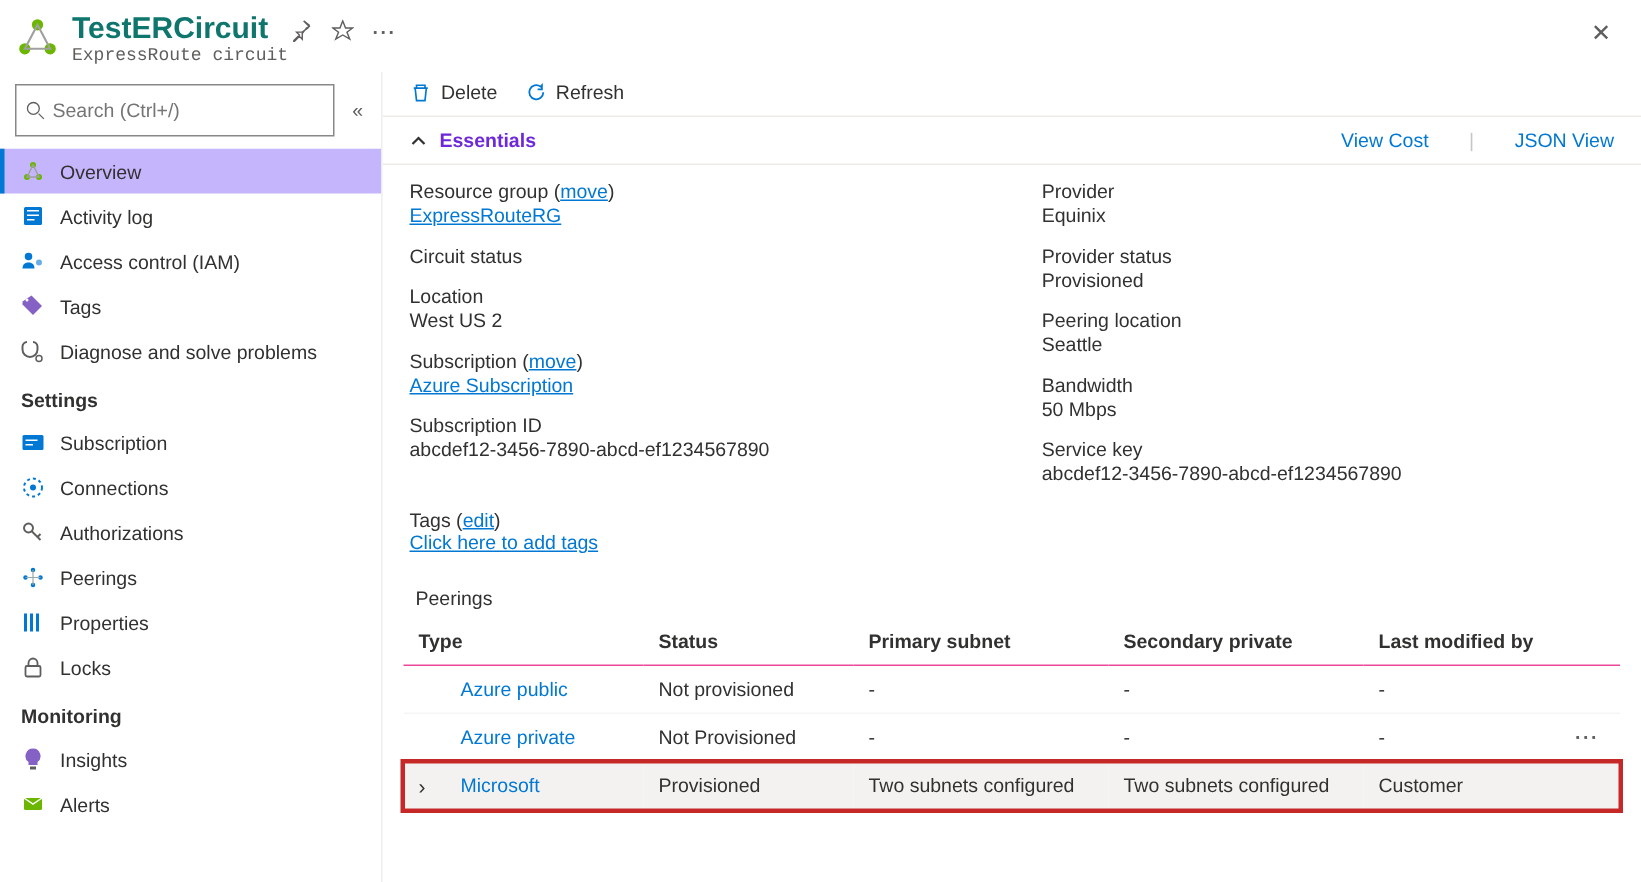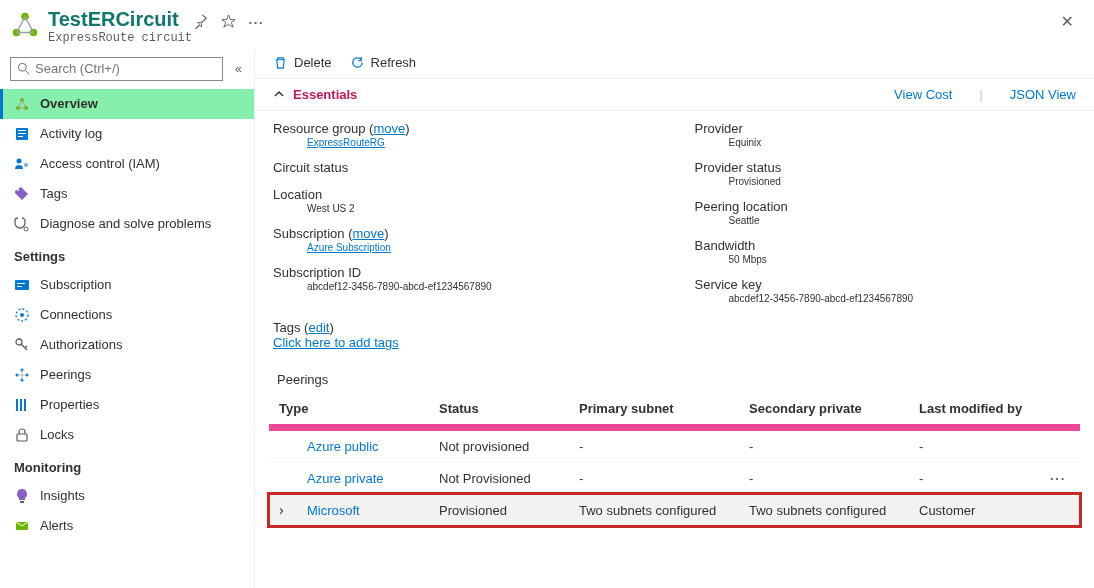--- a/index.html
+++ b/index.html
@@ -9,48 +9,48 @@
 .header-icon { width: 30px; height: 30px; margin-right: 8px; margin-top: 2px; }
 .header-titles { flex: 1; }
 .header-title { font-size: 20px; font-weight: 600; color: #0f766e; display: inline-block; }
 .header-sub { font-size: 12px; color: #605e5c; margin-top: -1px; font-family: Liberation Mono, monospace; }
 .header-actions { display: inline-flex; align-items: center; gap: 12px; margin-left: 12px; vertical-align: middle; }
 .header-actions .icon-btn, .close-btn { color: #605e5c; cursor: pointer; }
 .close-btn { font-size: 16px; padding: 4px 6px; }
 .body { display: flex; flex: 1; overflow: hidden; }
 .sidebar { width: 255px; border-right: 1px solid #eee; display: flex; flex-direction: column; padding-top: 4px; }
 .search-row { display: flex; align-items: center; padding: 4px 8px 8px 10px; gap: 8px; }
-.search-box { flex: 1; display: flex; align-items: center; border: 1px solid #8a8886; height: 24px; padding: 0 6px; }
+.search-box { flex: 1; display: flex; align-items: center; border: 1px solid #8a8886; height: 35px; padding: 0 6px; }
 .search-box svg { width: 14px; height: 14px; color: #605e5c; margin-right: 4px; }
 .search-box input { border: none; outline: none; font-size: 13px; flex: 1; color: #605e5c; }
 .collapse-btn { color: #605e5c; font-size: 13px; cursor: pointer; padding: 4px; }
 .nav { overflow-y: auto; flex: 1; }
 .nav-section { font-weight: 600; font-size: 13px; color: #323130; padding: 10px 14px 6px; }
 .nav-item { display: flex; align-items: center; padding: 7px 14px; cursor: pointer; font-size: 13px; color: #323130; gap: 10px; }
-.nav-item.active { background: #86efac; position: relative; font-weight: bold; }
+.nav-item.active { background: #c4b5fd; position: relative; }
 .nav-item.active::before { content: ""; position: absolute; left: 0; top: 0; bottom: 0; width: 3px; background: #0078d4; }
 .nav-icon { width: 16px; height: 16px; flex-shrink: 0; display: inline-flex; align-items: center; justify-content: center; }
 .main { flex: 1; overflow-y: auto; display: flex; flex-direction: column; }
 .toolbar { display: flex; align-items: center; padding: 6px 14px 8px 18px; gap: 18px; border-bottom: 1px solid #edebe9; }
 .tbtn { display: inline-flex; align-items: flex-end; gap: 6px; color: #323130; cursor: pointer; font-size: 13px; }
 .tbtn svg { width: 15px; height: 15px; color: #0078d4; }
 .essentials-bar { display: flex; align-items: center; padding: 8px 18px; border-bottom: 1px solid #edebe9; }
-.ess-toggle { display: inline-flex; align-items: center; gap: 8px; font-weight: 600; cursor: pointer; color: #be185d; }
+.ess-toggle { display: inline-flex; align-items: center; gap: 8px; font-weight: 600; cursor: pointer; color: #6d28d9; }
 .ess-right { margin-left: auto; display: flex; align-items: center; gap: 27px; font-size: 13px; }
 .ess-right a { color: #0078d4; text-decoration: none; cursor: pointer; }
 .divider { color: #c8c6c4; }
 .essentials-grid { display: grid; grid-template-columns: 1fr 1fr; column-gap: 40px; padding: 10px 18px 4px; }
 .ess-item { margin-bottom: 12px; }
 .ess-label { font-size: 13px; color: #323130; }
-.ess-val { font-size: 10px; color: #323130; margin-top: 1px; margin-left: 34px; }
+.ess-val { font-size: 13px; color: #323130; margin-top: 1px; }
 .link { color: #0078d4; text-decoration: underline; cursor: pointer; }
 .tags-row { padding: 0 18px 10px; }
 .section-title { font-size: 13px; color: #323130; padding: 12px 22px 6px; }
 .peer-table { width: calc(100% - 28px); margin-left: 14px; border-collapse: collapse; font-size: 13px; }
-.peer-table th { text-align: left; font-weight: 600; padding: 8px 10px; color: #323130; border-bottom: 7px solid #ec4899; }
+.peer-table th { text-align: left; font-weight: 600; padding: 8px 10px; color: #323130; border-bottom: 1px solid #ec4899; }
 .peer-table td { padding: 8px 10px; color: #323130; }
 .peer-table tbody tr { border-bottom: 1px solid #f5f5f5; }
 .peer-type { color: #0078d4; cursor: pointer; padding-left: 28px; display: inline-block; }
 .row-highlight { outline: 3px solid #c62828; outline-offset: -1px; background: #f3f2f1; }
 .row-highlight td:first-child { position: relative; }
 .expand-caret { position: absolute; left: 10px; top: 50%; transform: translateY(-50%); font-size: 14px; color: #323130; }
 .more-dots { color: #605e5c; cursor: pointer; letter-spacing: 1px; font-weight: 700; }
 </style>
 </head>
 <body>

